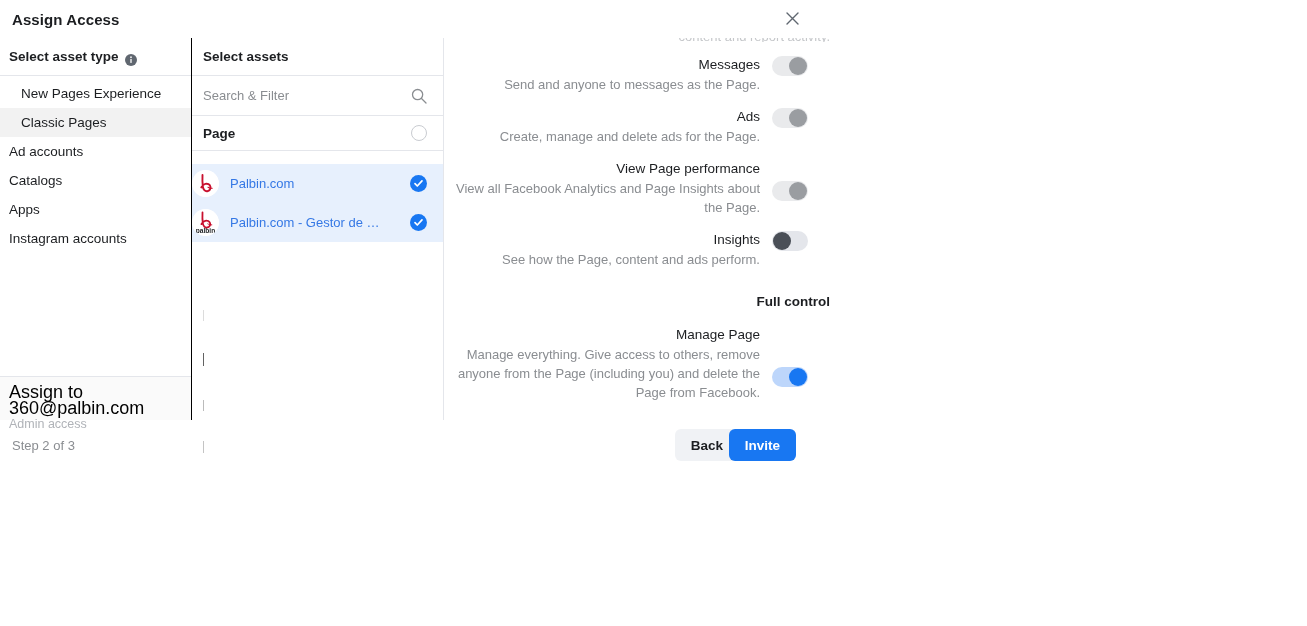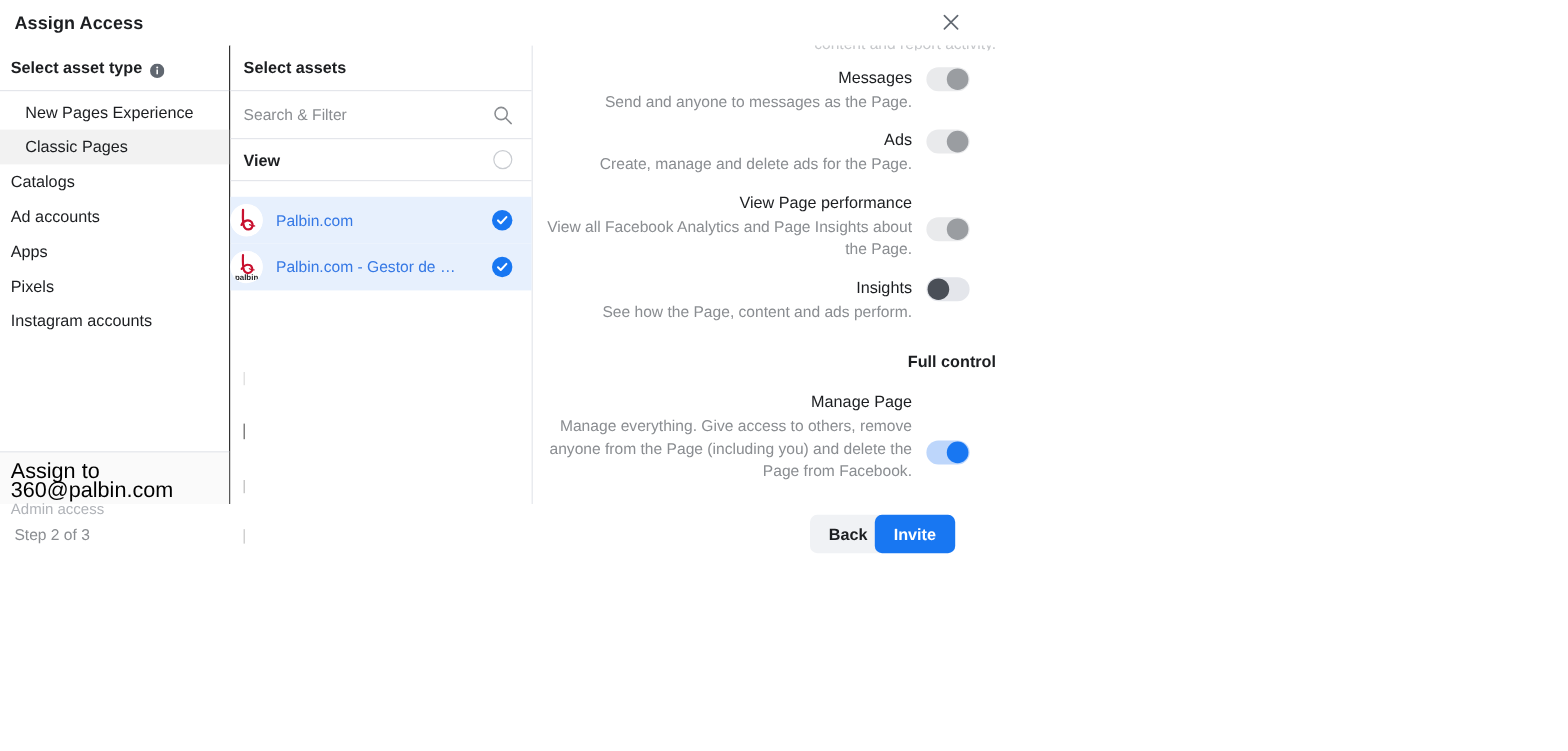--- a/index.html
+++ b/index.html
@@ -402,30 +402,27 @@
         </div>
 
         <div class="asset-list">
           <div class="asset-item sub">
             <span>New Pages Experience</span>
           </div>
           <div class="asset-item sub selected">
             <span>Classic Pages</span>
           </div>
           <div class="asset-item">
+            <span>Ad accounts</span>
+          </div>
+          <div class="asset-item">
             <span>Catalogs</span>
-          </div>
-          <div class="asset-item">
-            <span>Ad accounts</span>
           </div>
           <div class="asset-item">
             <span>Apps</span>
-          </div>
-          <div class="asset-item">
-            <span>Pixels</span>
           </div>
           <div class="asset-item">
             <span>Instagram accounts</span>
           </div>
         </div>
 
         <div class="left-footer">
           <div class="assign-to">Assign to 360@palbin.com</div>
           <div class="assign-role">Admin access</div>
         </div>
@@ -440,21 +437,21 @@
           <input class="search-input" type="text" placeholder="Search &amp; Filter" style="">
           <span class="search-icon">
             <svg width="16" height="16" viewBox="0 0 16 16">
               <circle cx="6.6" cy="6.6" r="5.1" fill="none" stroke="#8a8d91" stroke-width="1.3"></circle>
               <path d="M10.5 10.5 L15 15" stroke="#8a8d91" stroke-width="1.3" stroke-linecap="round"></path>
             </svg>
           </span>
         </div>
 
         <div class="name-row">
-          <span class="label">View</span>
+          <span class="label">Page</span>
           <span class="select-all-circle"></span>
         </div>
 
         <div class="asset-rows">
           <div class="asset-row selected">
             <span class="row-logo">
               <svg width="27" height="27" viewBox="0 0 27 27">
                 <circle cx="13.5" cy="13.5" r="13.5" fill="#ffffff"></circle>
                 <path d="M10.5 5 C10.5 5 10.2 12 10.8 16.5 C11.2 19.8 13 21.5 15.3 21.2 C17.6 20.9 18.9 18.8 18.4 16.6 C17.9 14.4 15.6 13.3 13.3 13.9 C11.4 14.4 10 15.9 9.3 17.4" fill="none" stroke="#c8102e" stroke-width="1.9" stroke-linecap="round"></path>
                 <path d="M16 17.2 C17 17.8 18.6 18.4 20.2 18.3" fill="none" stroke="#c8102e" stroke-width="1.1" stroke-linecap="round"></path>

